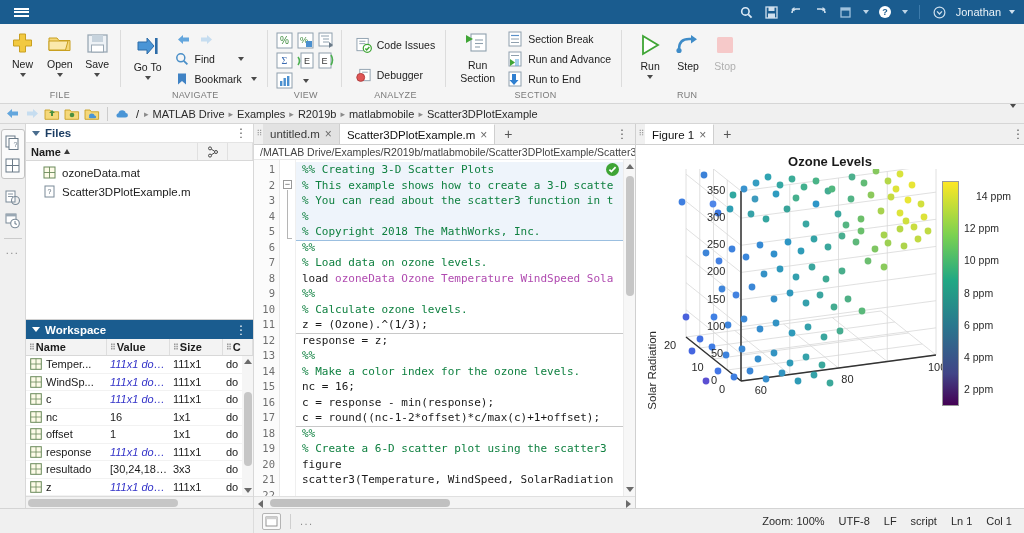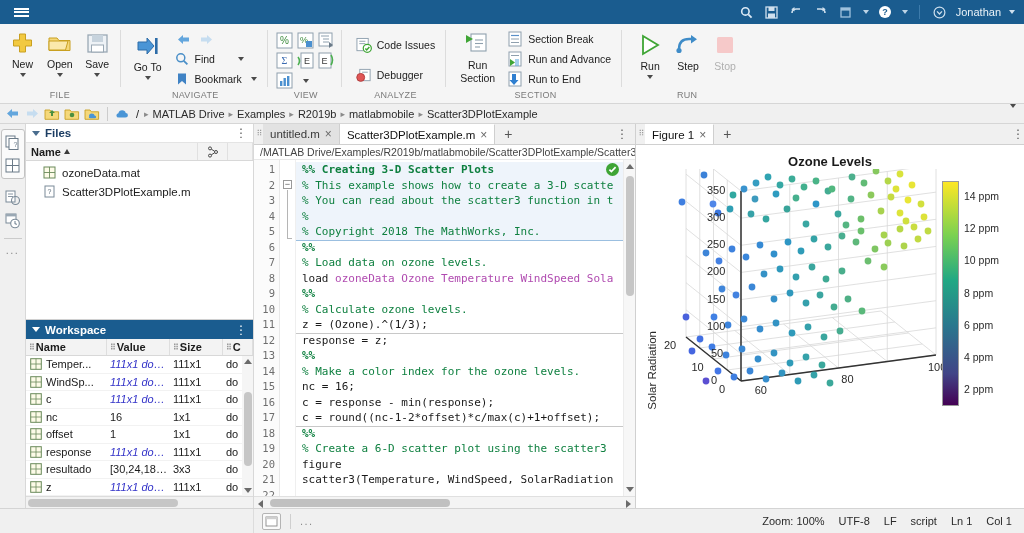--- a/index.html
+++ b/index.html
@@ -158,21 +158,21 @@
   .foldcol { width: 16px; background: #ffffff; position: relative; padding-top: 2px; border-right: 1px solid #efefef; }
   .fold-box { position: absolute; left: 3px; width: 9px; height: 9px; border: 1px solid #9a9a9a; background: #fff; display: flex; align-items: center; justify-content: center; font-size: 9px; line-height: 7px; color: #555; cursor: pointer; }
   .fold-line { position: absolute; left: 7px; width: 1px; background: #b5b5b5; }
   .fold-foot { position: absolute; width: 5px; height: 1px; background: #b5b5b5; }
   .codelines { flex: 1; padding-top: 2px; overflow: hidden; position: relative; }
   .cline {
     height: 15.5px; line-height: 15.5px; font-family: "DejaVu Sans Mono", monospace; font-size: 11px;
     white-space: pre; padding-left: 6px; color: #1a1a1a;
   }
   .cmt { color: #0f8040; }
-  .sec { color: #0f8040; font-weight: bold; text-align: center; }
+  .sec { color: #0f8040; font-weight: normal; text-align: center; }
   .str { color: #b04ab0; }
   .sel-block { position: absolute; left: 0; right: 0; background: #eef4fb; }
   .sec-rule { position: absolute; left: 0; right: 0; height: 1px; background: #c8c8c8; }
   .sec-rule.blue { background: #9bbfe0; }
   .vscroll { width: 12px; background: #f7f7f7; position: relative; border-left: 1px solid #ececec; }
   .vthumb { position: absolute; left: 2px; top: 16px; width: 8px; height: 120px; background: #c6c6c6; border-radius: 4px; }
   .v-arrow { position: absolute; left: 2px; width: 0; height: 0; border-left: 4px solid transparent; border-right: 4px solid transparent; cursor: pointer; }
   .v-arrow.up { top: 4px; border-bottom: 5px solid #6b6b6b; }
   .v-arrow.dn { bottom: 4px; border-top: 5px solid #6b6b6b; }
   .ok-badge { position: absolute; right: 16px; top: 3px; width: 13px; height: 13px; border-radius: 50%; background: #3fa535; display: flex; align-items: center; justify-content: center; }
@@ -1100,21 +1100,21 @@
             <div class="tick" style="left: 28px; top: 194px;">20</div>
             <div class="tick" style="left: 55.5px; top: 216px;">10</div>
             <div class="tick" style="left: 83px; top: 238px;">0</div>
             <div class="tick" style="left: 118.667px; top: 239.111px;">60</div>
             <div class="tick" style="left: 205.333px; top: 227.556px;">80</div>
             <div class="tick" style="left: 292px; top: 216px;">100</div>
             <div class="axlabel" style="left: 10px; top: 186px;;writing-mode:vertical-rl;transform:rotate(180deg);transform-origin:center;">Solar Radiation</div>
           </div>
         <div id="cbarWrap">
             <div style="position:absolute;left:306px;top:36px;width:17px;height:225px;border:1px solid #9a9a9a;background:linear-gradient(to top,#440154 0%,#414487 14%,#2a788e 36%,#22a884 56%,#7ad151 76%,#fde725 100%);"></div>
-            <div class="cbar-lbl" style="left: 328px; top: 45.0714px;">14 ppm</div>
+            <div class="cbar-lbl" style="left: 340px; top: 45.0714px;">14 ppm</div>
             <div class="cbar-lbl" style="left: 328px; top: 77.2143px;">12 ppm</div>
             <div class="cbar-lbl" style="left: 328px; top: 109.357px;">10 ppm</div>
             <div class="cbar-lbl" style="left: 328px; top: 141.5px;">8 ppm</div>
             <div class="cbar-lbl" style="left: 328px; top: 173.643px;">6 ppm</div>
             <div class="cbar-lbl" style="left: 328px; top: 205.786px;">4 ppm</div>
             <div class="cbar-lbl" style="left: 328px; top: 237.929px;">2 ppm</div>
           </div>
       </div>
     </div>
   </div>

